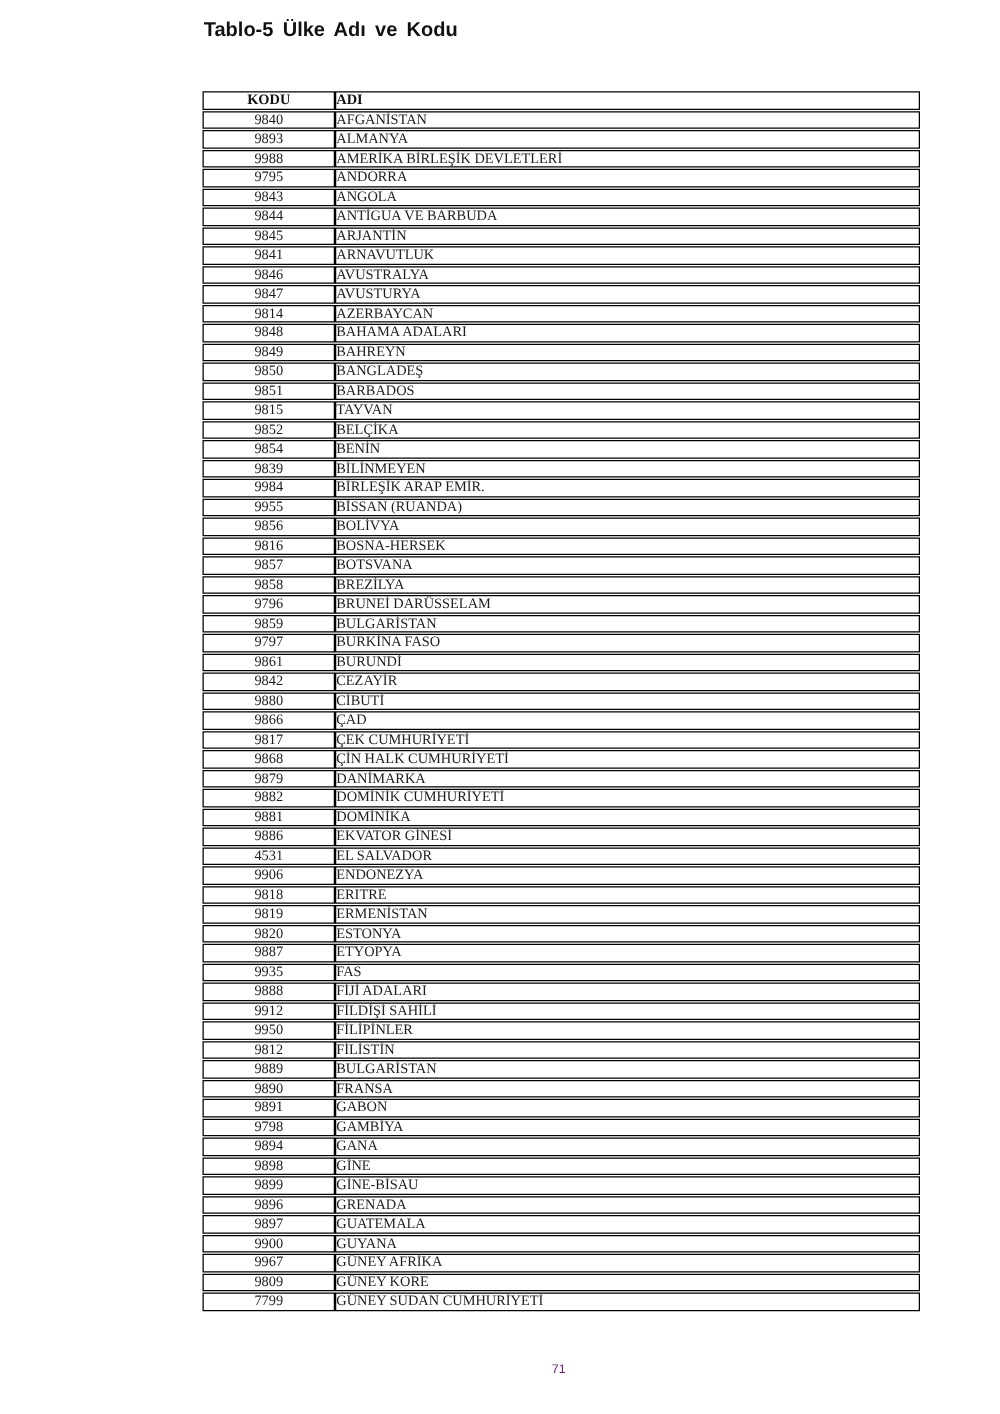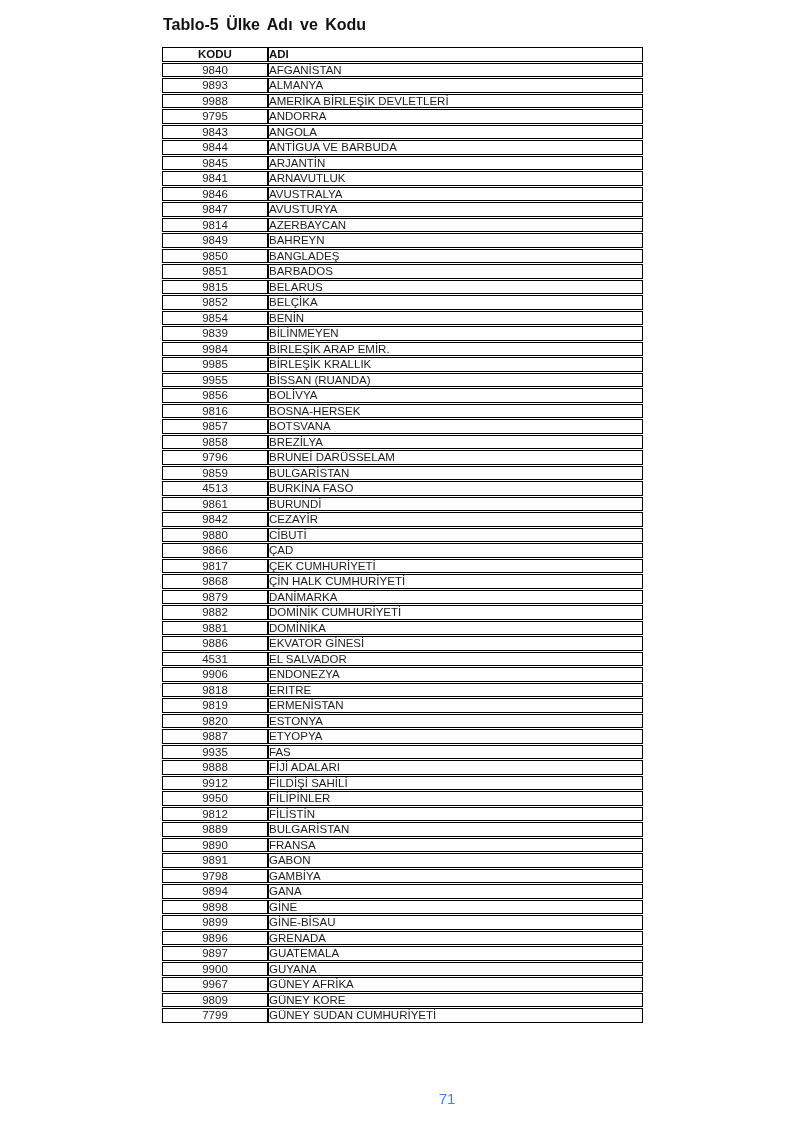--- a/index.html
+++ b/index.html
@@ -22,25 +22,26 @@
     top: 16px;
     font-size: 16px;
     font-weight: bold;
     color: #111111;
     word-spacing: 3px;
     white-space: nowrap;
   }
   table.country-table {
     position: absolute;
     left: 162px;
-    top: 46px;
-    width: 481px;
+    top: 72px;
+    width: 574px;
     table-layout: fixed;
     border-collapse: separate;
     border-spacing: 0 1px;
+    font-family: Liberation Serif, serif;
   }
   table.country-table th,
   table.country-table td {
     box-sizing: border-box;
     height: 14.5px;
     border: 1px solid #000000;
     background: #ffffff;
     font-size: 11.5px;
     line-height: 12px;
     padding: 0;
@@ -62,22 +63,22 @@
   }
   td {
     font-weight: normal;
     color: #1d1d1d;
   }
   .page-number {
     position: absolute;
     left: 447px;
     top: 1090px;
     transform: translateX(-50%);
-    font-size: 15px;
-    color: #3b82f6;
+    font-size: 10px;
+    color: #701a75;
   }
 </style>
 </head>
 <body>
 
 <div class="page">
 
   <div class="doc-title">Tablo-5 Ülke Adı ve Kodu</div>
 
   <table class="country-table">
@@ -126,56 +127,56 @@
         </tr>
         <tr>
           <td class="code-cell">9847</td>
           <td class="name-cell">AVUSTURYA</td>
         </tr>
         <tr>
           <td class="code-cell">9814</td>
           <td class="name-cell">AZERBAYCAN</td>
         </tr>
         <tr>
+          <td class="code-cell">9848</td>
+          <td class="name-cell">BAHAMA ADALARI</td>
+        </tr>
+        <tr>
           <td class="code-cell">9849</td>
           <td class="name-cell">BAHREYN</td>
         </tr>
         <tr>
           <td class="code-cell">9850</td>
           <td class="name-cell">BANGLADEŞ</td>
         </tr>
         <tr>
           <td class="code-cell">9851</td>
           <td class="name-cell">BARBADOS</td>
         </tr>
         <tr>
           <td class="code-cell">9815</td>
-          <td class="name-cell">BELARUS</td>
+          <td class="name-cell">TAYVAN</td>
         </tr>
         <tr>
           <td class="code-cell">9852</td>
           <td class="name-cell">BELÇİKA</td>
         </tr>
         <tr>
           <td class="code-cell">9854</td>
           <td class="name-cell">BENİN</td>
         </tr>
         <tr>
           <td class="code-cell">9839</td>
           <td class="name-cell">BİLİNMEYEN</td>
         </tr>
         <tr>
           <td class="code-cell">9984</td>
           <td class="name-cell">BİRLEŞİK ARAP EMİR.</td>
         </tr>
         <tr>
-          <td class="code-cell">9985</td>
-          <td class="name-cell">BİRLEŞİK KRALLIK</td>
-        </tr>
-        <tr>
           <td class="code-cell">9955</td>
           <td class="name-cell">BİSSAN (RUANDA)</td>
         </tr>
         <tr>
           <td class="code-cell">9856</td>
           <td class="name-cell">BOLİVYA</td>
         </tr>
         <tr>
           <td class="code-cell">9816</td>
           <td class="name-cell">BOSNA-HERSEK</td>
@@ -190,21 +191,21 @@
         </tr>
         <tr>
           <td class="code-cell">9796</td>
           <td class="name-cell">BRUNEİ DARÜSSELAM</td>
         </tr>
         <tr>
           <td class="code-cell">9859</td>
           <td class="name-cell">BULGARİSTAN</td>
         </tr>
         <tr>
-          <td class="code-cell">4513</td>
+          <td class="code-cell">9797</td>
           <td class="name-cell">BURKİNA FASO</td>
         </tr>
         <tr>
           <td class="code-cell">9861</td>
           <td class="name-cell">BURUNDİ</td>
         </tr>
         <tr>
           <td class="code-cell">9842</td>
           <td class="name-cell">CEZAYİR</td>
         </tr>

